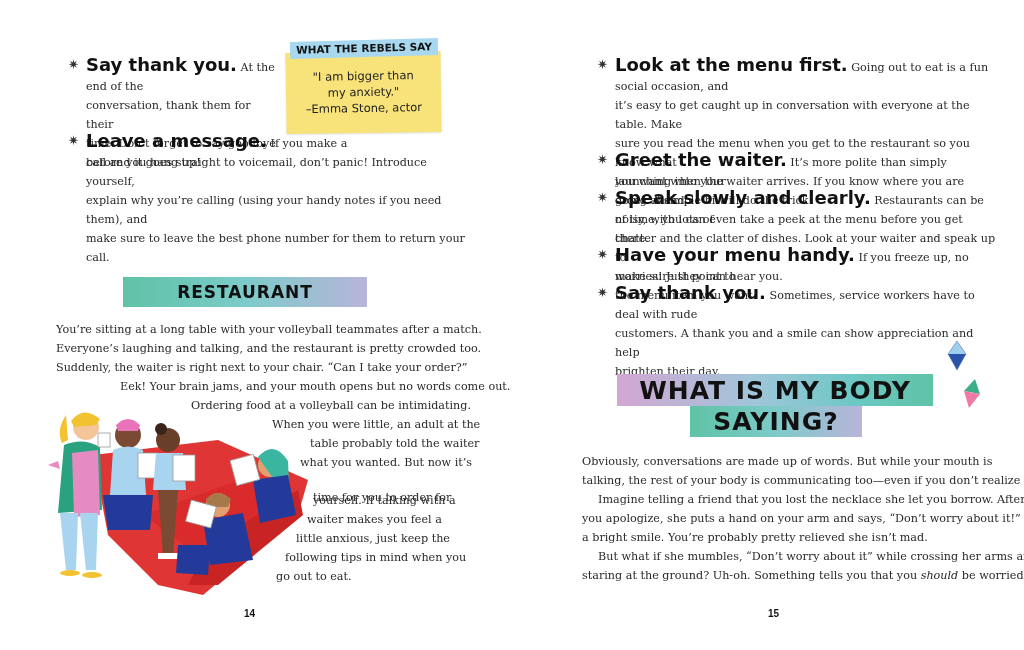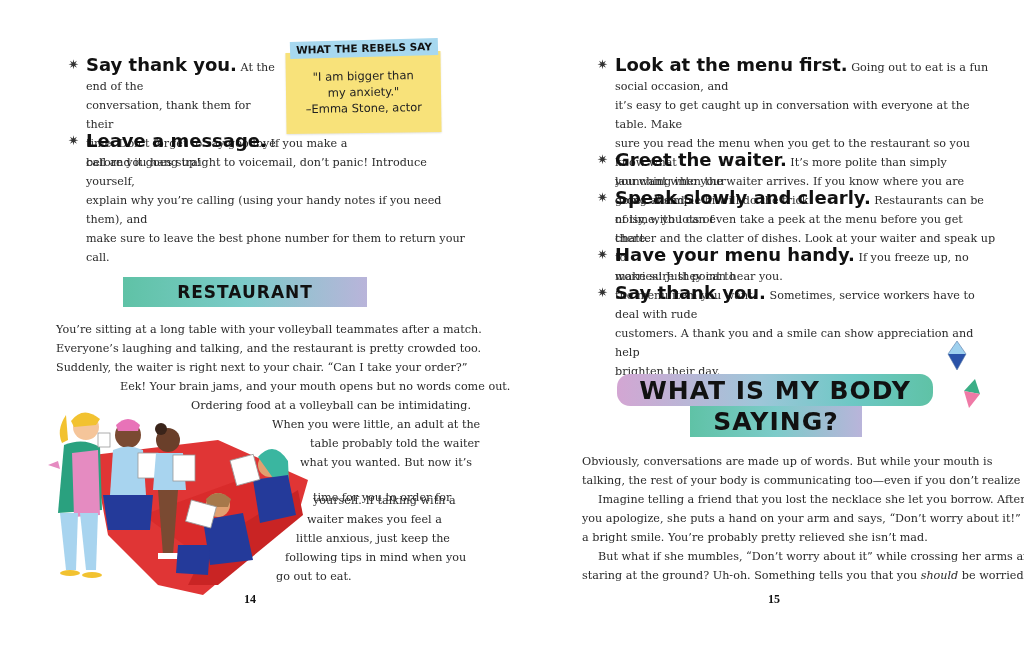--- a/index.html
+++ b/index.html
@@ -25,21 +25,21 @@
 
   .rebels { position: absolute; left: 284px; top: 40px; width: 157px; height: 92px; }
   .rebels .note { position: absolute; left: 2px; top: 12px; width: 155px; height: 81px; background: #f8e27a;
     transform: rotate(-0.8deg); box-shadow: 0 1px 2px rgba(0,0,0,0.12); }
   .rebels .tag { position: absolute; left: 6px; top: 0; width: 148px; height: 17px; background: #a7d8ef;
     transform: rotate(-1.5deg); font-family: "DejaVu Sans", sans-serif; font-weight: bold; font-size: 10.5px;
     color: #111; text-align: center; line-height: 17px; }
   .rebels .quote { position: absolute; left: 2px; top: 28px; width: 155px; text-align: center;
     font-family: "DejaVu Sans", sans-serif; font-size: 11.5px; line-height: 16px; color: #222; transform: rotate(-1deg); }
 
-  .page-num { position: absolute; top: 592px; font-family: Liberation Serif, serif; font-weight: bold; font-size: 12px; color: #111; }
+  .page-num { position: absolute; top: 608px; font-family: Liberation Sans, sans-serif; font-weight: bold; font-size: 10px; color: #111; }
 
   .line { position: absolute; white-space: nowrap; }
 
   .illus { position: absolute; left: 38px; top: 395px; width: 270px; height: 200px; }
   .gem { position: absolute; }
 </style>
 </head>
 <body>
 
 <div class="spread">
@@ -178,21 +178,21 @@
     <svg class="gem" style="left:434px; top:340px;" width="22" height="32" viewBox="0 0 22 32">
       <polygon points="11,1 20,14 2,14" fill="#9ed0ee"></polygon>
       <polygon points="2,14 20,14 11,30" fill="#2a52a8"></polygon>
       <polygon points="11,1 2,14 11,30 20,14" fill="none" stroke="#5a7aa8" stroke-width="0.6"></polygon>
     </svg>
     <svg class="gem" style="left:449px; top:378px;" width="20" height="32" viewBox="0 0 20 32">
       <polygon points="14,1 19,16 3,13" fill="#3cae86"></polygon>
       <polygon points="3,13 19,16 8,30" fill="#ef7aa6"></polygon>
     </svg>
 
-    <div class="heading-bar grad-a" style="left:105px; top:374px; width:316px; height:32px; font-size:25px;border-radius:13px;">
+    <div class="heading-bar grad-a" style="left:105px; top:374px; width:316px; height:32px; font-size:25px;">
       <span>WHAT IS MY BODY</span>
     </div>
     <div class="heading-bar grad-b" style="left:178px; top:406px; width:172px; height:31px; font-size:25px;">
       <span>SAYING?</span>
     </div>
 
     <div class="serif">
       <div class="line" style="left:70px; top:452px;">Obviously, conversations are made up of words. But while your mouth is</div>
       <div class="line" style="left:70px; top:471px;">talking, the rest of your body is communicating too—even if you don’t realize it.</div>
       <div class="line" style="left:86px; top:490px;">Imagine telling a friend that you lost the necklace she let you borrow. After</div>

